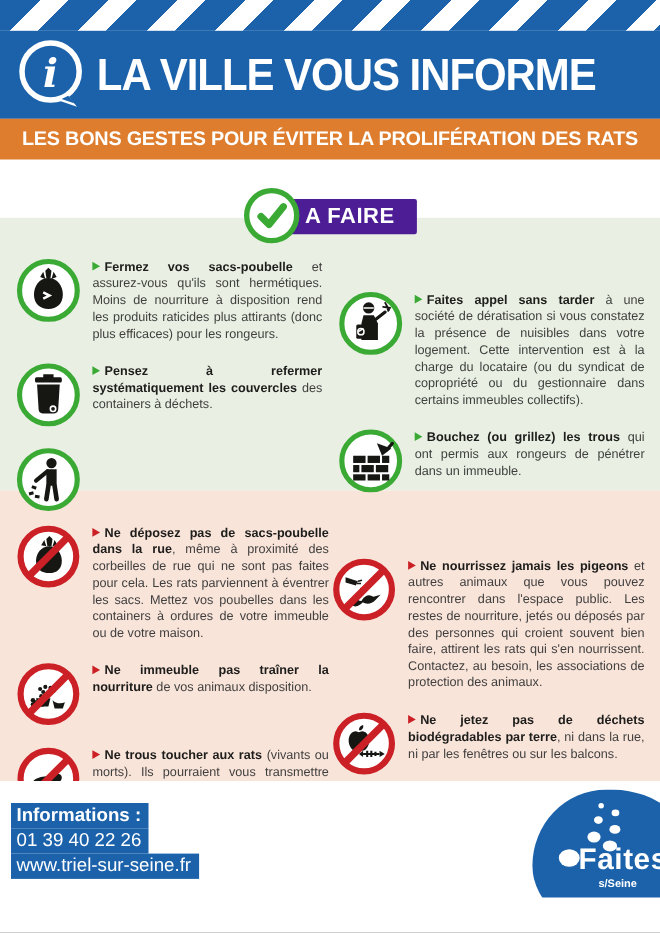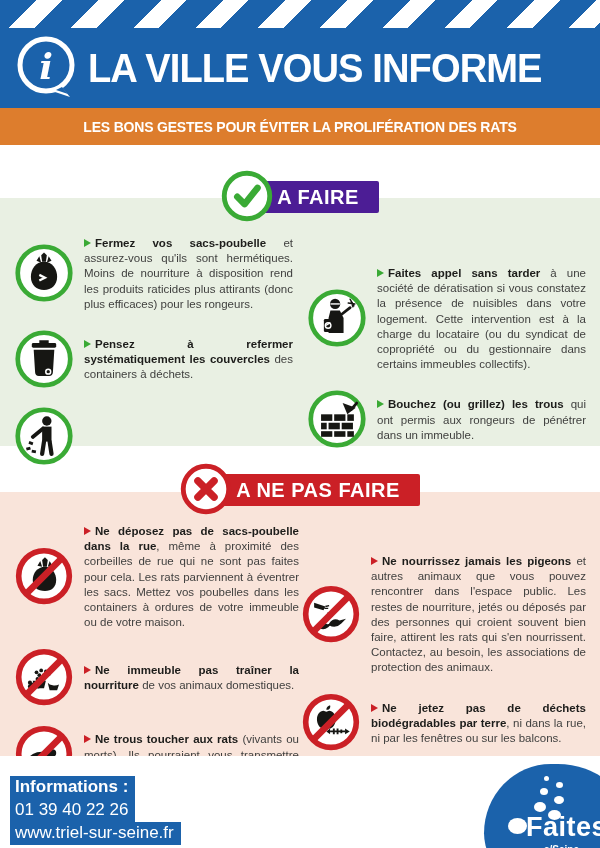--- a/index.html
+++ b/index.html
@@ -15,21 +15,21 @@
   }
   .blue-band {
     height:80px; background:#1b62ab; display:flex; align-items:center; padding:0 10px;
   }
   .info-bubble { width:64px; height:66px; flex:0 0 auto; margin-left:4px; }
   .main-title {
     color:#ffffff; font-weight:bold; font-size:41px; letter-spacing:-1px;
     transform:scaleX(0.93); transform-origin:left center; white-space:nowrap; margin-left:10px;
   }
   .orange-band {
-    height:37px; background:#dd7d2d; color:#ffffff; font-weight:bold; font-size:14px;
+    height:37px; background:#dd7d2d; color:#ffffff; font-weight:bold; font-size:18px;
     display:flex; align-items:center; justify-content:center; letter-spacing:-0.2px; white-space:nowrap;
   }
   
   .section-banner { display:flex; justify-content:center; position:relative; z-index:3; }
   .banner-inner { position:relative; display:flex; align-items:center; }
   .banner-circle { width:52px; height:52px; position:relative; z-index:2; flex:0 0 auto; }
   .banner-label {
     height:32px; line-height:32px; color:#fff; font-weight:bold; font-size:20px;
     padding:0 20px 0 14px; margin-left:-10px; position:relative; top:1px; letter-spacing:0.5px;
     border-radius:2px;
@@ -39,21 +39,21 @@
   .do-banner   { margin-top:25px; margin-bottom:-24px; }
   .dont-banner { margin-top:17px; margin-bottom:-23px; }
   
   .do-body {
     height:248px; background:#e9f0e3; padding:36px 14px 0; display:flex; gap:14px;
   }
   .dont-body {
     height:264px; background:#f9e4da; padding:30px 14px 0; display:flex; gap:2px;
   }
   .col { width:50%; }
-  .item { display:flex; align-items:center; margin-bottom:17px; }
+  .item { display:flex; align-items:flex-start; margin-bottom:17px; }
   .icon-wrap { width:60px; height:60px; flex:0 0 auto; margin-right:10px; }
   .icon-wrap svg { width:60px; height:60px; display:block; }
   .item-text {
     font-size:11.5px; line-height:1.32; color:#3f3f3e; text-align:justify; padding-top:2px;
   }
   .item-text .bold { font-weight:bold; color:#1d1d1b; }
   .arrow {
     display:inline-block; width:0; height:0; border-top:4.5px solid transparent;
     border-bottom:4.5px solid transparent; border-left:7px solid; margin-right:4px;
   }
@@ -194,29 +194,20 @@
             <path d="M38 15 L52 20 L43 27 Z" fill="#161613"></path>
             <path d="M47 22 L53 15" stroke="#161613" stroke-width="3" stroke-linecap="round"></path>
           </svg>
         </span>
         <p class="item-text"><span class="arrow arrow-green"></span><span class="bold">Bouchez (ou grillez) les trous</span><span> qui ont permis aux rongeurs de pénétrer dans un immeuble.</span></p>
       </div>
 
     </div>
   </div>
 
-  <div class="section-banner dont-banner">
-    <div class="banner-inner">
-      <svg class="banner-circle" viewBox="0 0 64 64">
-        <circle cx="32" cy="32" r="28" fill="#ffffff" stroke="#cb2026" stroke-width="6"></circle>
-        <path d="M22 22 L42 42 M42 22 L22 42" fill="none" stroke="#cb2026" stroke-width="9" stroke-linecap="round"></path>
-      </svg>
-      <span class="banner-label dont-banner-label">A NE PAS FAIRE</span>
-    </div>
-  </div>
 
   <div class="dont-body">
     <div class="col">
 
       <div class="item">
         <span class="icon-wrap">
           <svg viewBox="0 0 64 64">
             <circle cx="32" cy="32" r="27" fill="#ffffff" stroke="#cb2026" stroke-width="6"></circle>
             <path d="M28 16 L25 21 L30 22 Z M38 16 L41 21 L36 22 Z" fill="#161613"></path>
             <path d="M30 15 L33 12 L36 15 L35 22 L31 22 Z" fill="#161613"></path>
@@ -244,21 +235,21 @@
               <circle cx="17" cy="38" r="2.2"></circle>
                 <circle cx="17" cy="42" r="2.2"></circle>
               <rect x="17" y="38" width="8" height="3.5"></rect>
               <circle cx="26" cy="38" r="2.2"></circle>
                 <circle cx="26" cy="42" r="2.2"></circle>
             </g>
             <path d="M36 38 a8 5 0 0 0 12 2 l-2 6 h-8 Z" fill="#161613"></path>
             <path d="M14 50 L50 14" stroke="#cb2026" stroke-width="7"></path>
           </svg>
         </span>
-        <p class="item-text"><span class="arrow arrow-red"></span><span class="bold">Ne immeuble pas traîner la nourriture</span><span> de vos animaux domestiques.</span></p>
+        <p class="item-text"><span class="arrow arrow-red"></span><span class="bold">Ne immeuble pas traîner la nourriture</span><span> de vos animaux disposition.</span></p>
       </div>
 
       <div class="item">
         <span class="icon-wrap">
           <svg viewBox="0 0 64 64">
             <circle cx="32" cy="32" r="27" fill="#ffffff" stroke="#cb2026" stroke-width="6"></circle>
             <ellipse cx="30" cy="38" rx="14" ry="8.5" fill="#161613"></ellipse>
             <circle cx="41" cy="31" r="4" fill="#161613"></circle>
             <path d="M42 33 L51 38 L42 43 Z" fill="#161613"></path>
             <circle cx="45.5" cy="37.5" r="1" fill="#ffffff"></circle>

